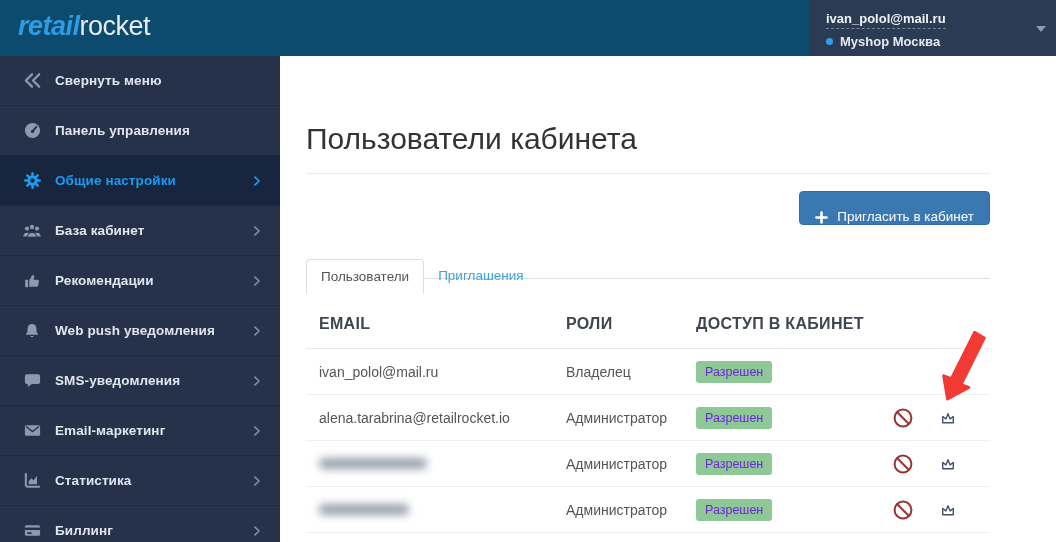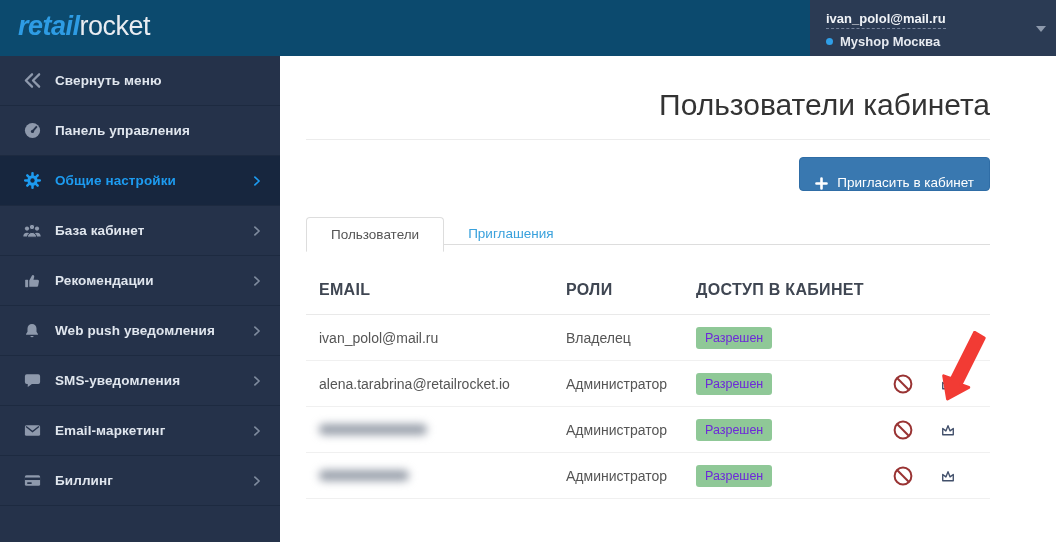--- a/index.html
+++ b/index.html
@@ -21,28 +21,28 @@
   .sidebar { position:absolute; top:56px; left:0; width:280px; bottom:0; background:#25324a; z-index:4; }
   .side-item { height:50px; display:flex; align-items:center; padding:0 16px 0 22px; border-bottom:1px solid #1d2a40; color:#e0e6ee; cursor:pointer; }
   .side-item .s-icon { width:20px; height:20px; margin-right:13px; color:#8e99ac; flex:none; display:flex; align-items:center; justify-content:center; }
   .side-item .s-label { font-size:13.5px; font-weight:bold; letter-spacing:.1px; flex:1 1 auto; white-space:nowrap; }
   .side-item .s-chev { width:14px; height:14px; color:#7f8b9e; flex:none; }
   .side-item.active { background:#17263e; color:var(--accent); }
   .side-item.active .s-icon, .side-item.active .s-chev { color:var(--accent); }
 
   
   .main { position:absolute; left:240px; top:56px; right:0; bottom:0; background:#fff; padding:0 66px; }
-  h1.page-title { margin-top:32px; font-size:30px; font-weight:300; color:#333;text-align:right; }
+  h1.page-title { margin-top:66px; font-size:30px; font-weight:300; color:#333; }
   .title-divider { margin-top:17px; border:none; border-top:1px solid #ececec; }
   .btn-row { margin-top:17px; height:34px; }
   .invite-btn { float:right; display:flex; align-items:flex-end; gap:9px; background:var(--btn-blue); border:1px solid #2f6da6; color:#fff; font-size:13.5px; font-family:inherit; padding:0 15px; height:34px; border-radius:4px; cursor:pointer; }
   .invite-btn svg { display:block; }
 
   .tabs { margin-top:18px; border-bottom:1px solid #ddd; display:flex; }
-  .tab { font-size:13.5px; padding:9px 24px; color:var(--link-blue); cursor:pointer; position:relative; top:8px; }
+  .tab { font-size:13.5px; padding:9px 14px; color:var(--link-blue); cursor:pointer; position:relative; top:16px; }
   .tab.active { color:#555; background:#fff; border:1px solid #ddd; border-bottom-color:#fff; border-radius:4px 4px 0 0; }
 
   .table { margin-top:28px; }
   .thead, .trow { display:grid; grid-template-columns:247px 130px 170px 1fr; align-items:center; padding:0 13px; }
   .thead { padding-top:8px; padding-bottom:15px; border-bottom:1px solid #e9e9e9; }
   .th { font-size:16px; font-weight:bold; color:#3f4652; letter-spacing:.3px; }
   .trow { height:46px; border-bottom:1px solid #f0f0f0; }
   .td-email, .td-role { font-size:14px; color:#555; }
   .blur-blob { width:108px; height:11px; border-radius:5px; background:#99a0ab; filter:blur(4px); }
   .trow:nth-child(4) .blur-blob { width:90px; }
@@ -173,20 +173,32 @@
             <rect x="2" y="4.4" width="16" height="11.2" rx="1.6" fill="currentColor"></rect>
             <path d="M3.2,5.8 L10,11.2 L16.8,5.8" stroke="#25324a" stroke-width="1.4" fill="none"></path>
           </svg>
         </span>
     <span class="s-label">Email-маркетинг</span>
     <svg class="s-chev" viewBox="0 0 20 20">
           <path d="M7,4.5 L13,10 L7,15.5" stroke="currentColor" stroke-width="2.4" fill="none" stroke-linecap="round" stroke-linejoin="round"></path>
         </svg>
   </div>
 
+  <div class="side-item">
+    <span class="s-icon">
+          <svg width="19" height="19" viewBox="0 0 20 20">
+            <path d="M3,3.2 v11.6 a1.8,1.8 0 0 0 1.8,1.8 H17" stroke="currentColor" stroke-width="2.2" fill="none" stroke-linecap="round"></path>
+            <path d="M6,14 v-3.3 l2.8,-3 2.4,2 3.6,-4.6 V14 z" fill="currentColor"></path>
+          </svg>
+        </span>
+    <span class="s-label">Статистика</span>
+    <svg class="s-chev" viewBox="0 0 20 20">
+          <path d="M7,4.5 L13,10 L7,15.5" stroke="currentColor" stroke-width="2.4" fill="none" stroke-linecap="round" stroke-linejoin="round"></path>
+        </svg>
+  </div>
 
   <div class="side-item">
     <span class="s-icon">
           <svg width="19" height="19" viewBox="0 0 20 20">
             <rect x="2" y="4.4" width="16" height="11.2" rx="1.6" fill="currentColor"></rect>
             <rect x="2" y="6.9" width="16" height="2.6" fill="#25324a"></rect>
             <rect x="4.3" y="11.9" width="5" height="1.7" rx="0.8" fill="#25324a"></rect>
           </svg>
         </span>
     <span class="s-label">Биллинг</span>

